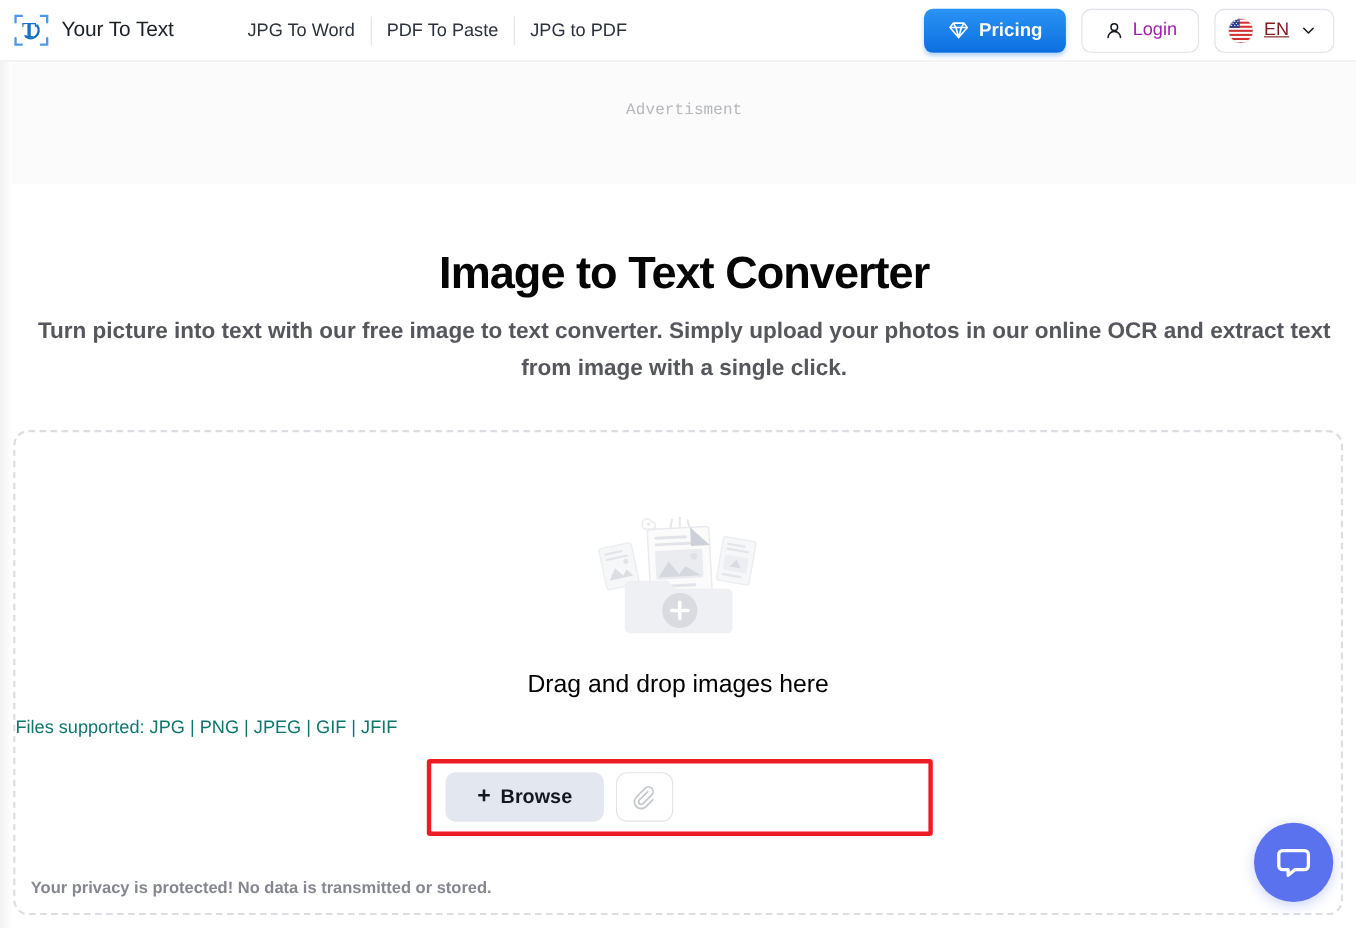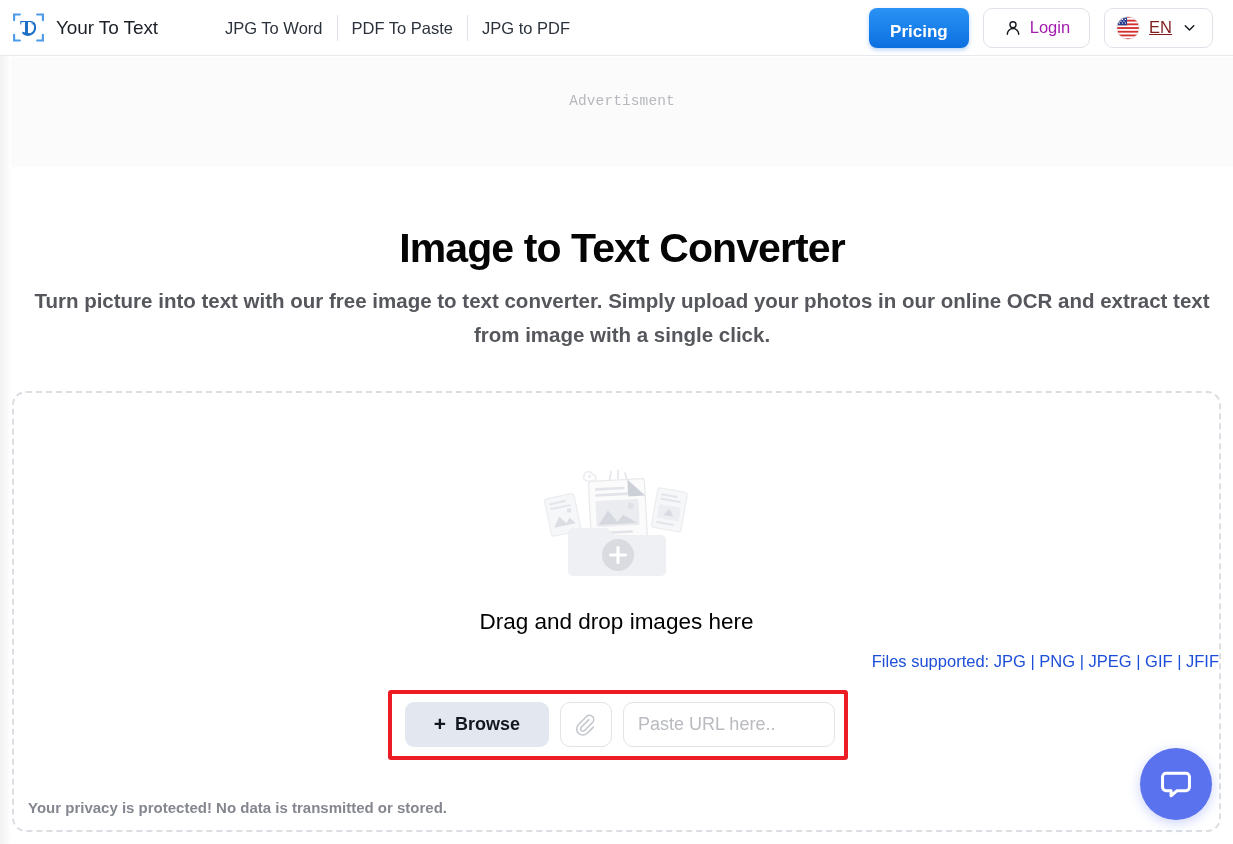--- a/index.html
+++ b/index.html
@@ -104,21 +104,20 @@
     border: none;
     border-radius: 8px;
     background: linear-gradient(180deg, #2a93f5 0%, #0c6fe0 100%);
     box-shadow: 0 2px 4px rgba(13,110,224,0.30);
     color: #ffffff;
     font-size: 17px;
     font-family: "Liberation Sans", sans-serif;
     font-weight: 600;
     cursor: pointer;
     white-space: nowrap;
-    flex-direction: column;
   }
 
   .btn-login {
     display: flex;
     align-items: center;
     justify-content: flex-end;
     gap: 7px;
     height: 40px;
     padding: 0 19px;
     border: 1px solid #dfe2e8;
@@ -227,23 +226,23 @@
     text-align: center;
     font-size: 22.5px;
     color: #000000;
     font-weight: 400;
   }
 
   .dz-formats {
     position: absolute;
     left: 0; right: 0;
     top: 259px;
-    text-align: right;
+    text-align: left;
     font-size: 16.5px;
-    color: #1d4ed8;
+    color: #0f766e;
   }
 
   
   .hl-frame {
     position: absolute;
     left: 374px;
     top: 297px;
     width: 460px;
     height: 70px;
     border: 4px solid #ec1c24;
@@ -510,21 +509,20 @@
         <span class="plus">+</span>
         <span>Browse</span>
       </button>
 
       <button class="btn-clip">
         <svg width="25" height="25" viewBox="0 0 24 24">
           <path d="M16.7 7.1 L9 14.8 a2.35 2.35 0 0 0 3.32 3.32 l8.1 -8.1 a4.3 4.3 0 0 0 -6.08 -6.08 l-8.1 8.1 a6.25 6.25 0 0 0 8.84 8.84 l6.2 -6.2" fill="none" stroke="#c3c6cc" stroke-width="1.55" stroke-linecap="round" stroke-linejoin="round" transform="translate(-1.6,0.6) scale(0.95)"></path>
         </svg>
       </button>
 
-      <input class="url-input" type="text" placeholder="Paste URL here.." style="">
 
     </div>
   </div>
 
   <div class="privacy">Your privacy is protected! No data is transmitted or stored.</div>
 </div>
 
 <button class="chat-fab">
   <svg width="34" height="34" viewBox="0 0 24 24">
     <path d="M5 4.4 h14 a2.5 2.5 0 0 1 2.5 2.5 v7.3 a2.5 2.5 0 0 1 -2.5 2.5 h-6.2 l-4.3 3.6 v-3.6 H5 a2.5 2.5 0 0 1 -2.5 -2.5 V6.9 A2.5 2.5 0 0 1 5 4.4 z" fill="none" stroke="#ffffff" stroke-width="2.1" stroke-linejoin="round"></path>

